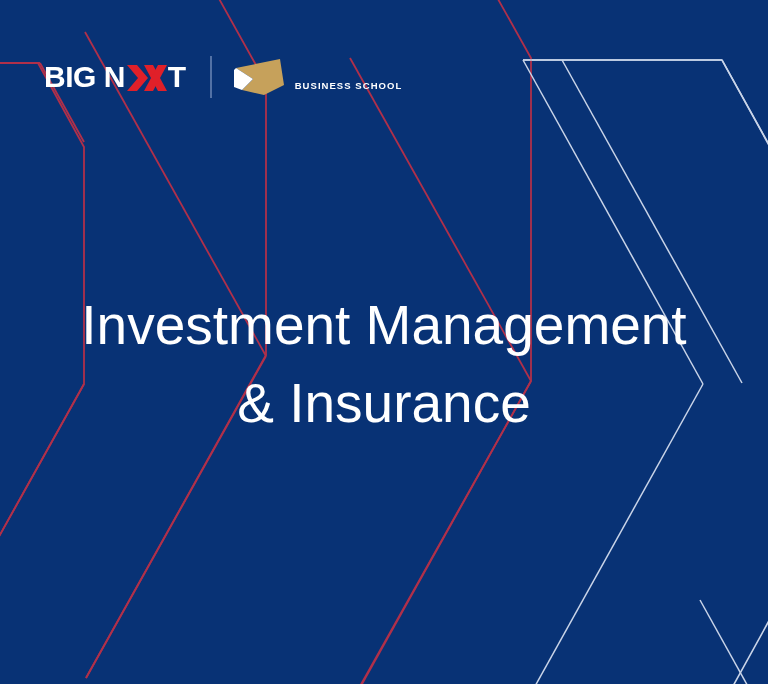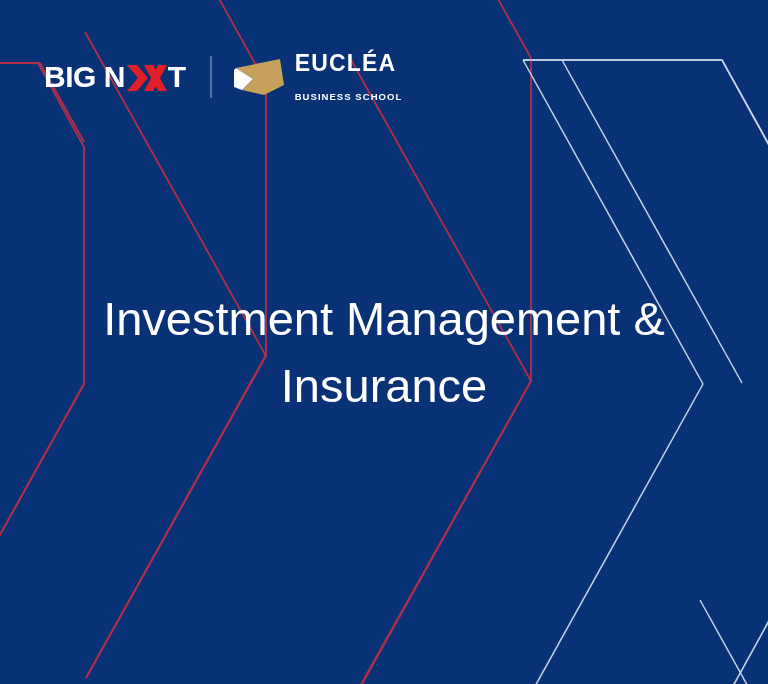--- a/index.html
+++ b/index.html
@@ -95,21 +95,21 @@
     position: absolute;
     left: 0;
     top: 286px;
     width: 768px;
     text-align: center;
     z-index: 2;
   }
   .slide-title {
     margin: 0;
     color: #ffffff;
-    font-size: 47px;
+    font-size: 55px;
     font-weight: normal;
     line-height: 1.42;
     letter-spacing: 0px;
     font-family: "Liberation Sans", sans-serif;
     padding: 0 62px;
   }
 </style>
 </head>
 <body>
 
@@ -174,21 +174,20 @@
     <div class="logo-divider"></div>
 
     <div class="euclea">
       <span class="euclea-mark">
         <svg viewBox="0 0 52 40" width="52" height="40" xmlns="http://www.w3.org/2000/svg">
           <polygon fill="#c6a15b" points="2,11 46,2 50,28 30,38 8,33 19,22"></polygon>
           <polygon fill="#ffffff" points="2,11 19,22 8,33 0,30 0,13"></polygon>
         </svg>
       </span>
       <span class="euclea-words">
-        <span class="euclea-name">EUCLÉA</span>
         <span class="euclea-sub">BUSINESS SCHOOL</span>
       </span>
     </div>
   </div>
 
   <div class="title-wrap">
     <h1 class="slide-title">Investment Management &amp; Insurance</h1>
   </div>
 
 </div>

